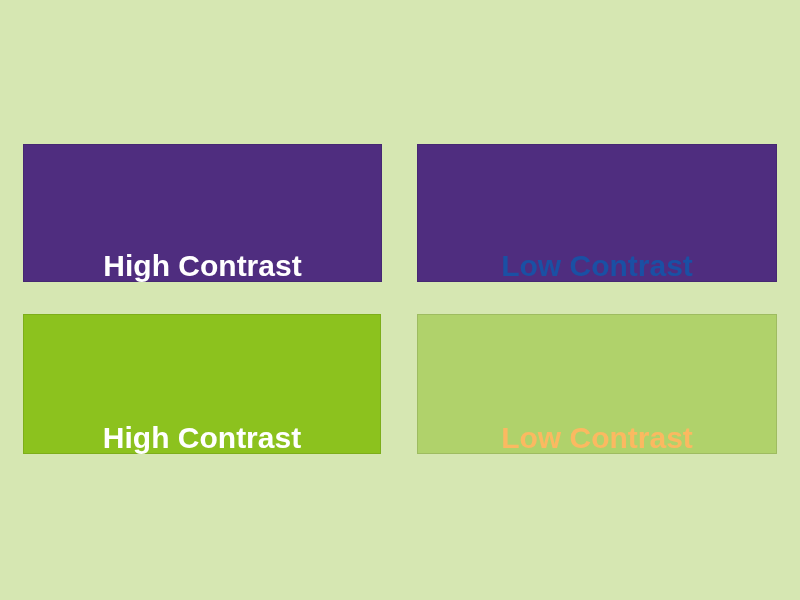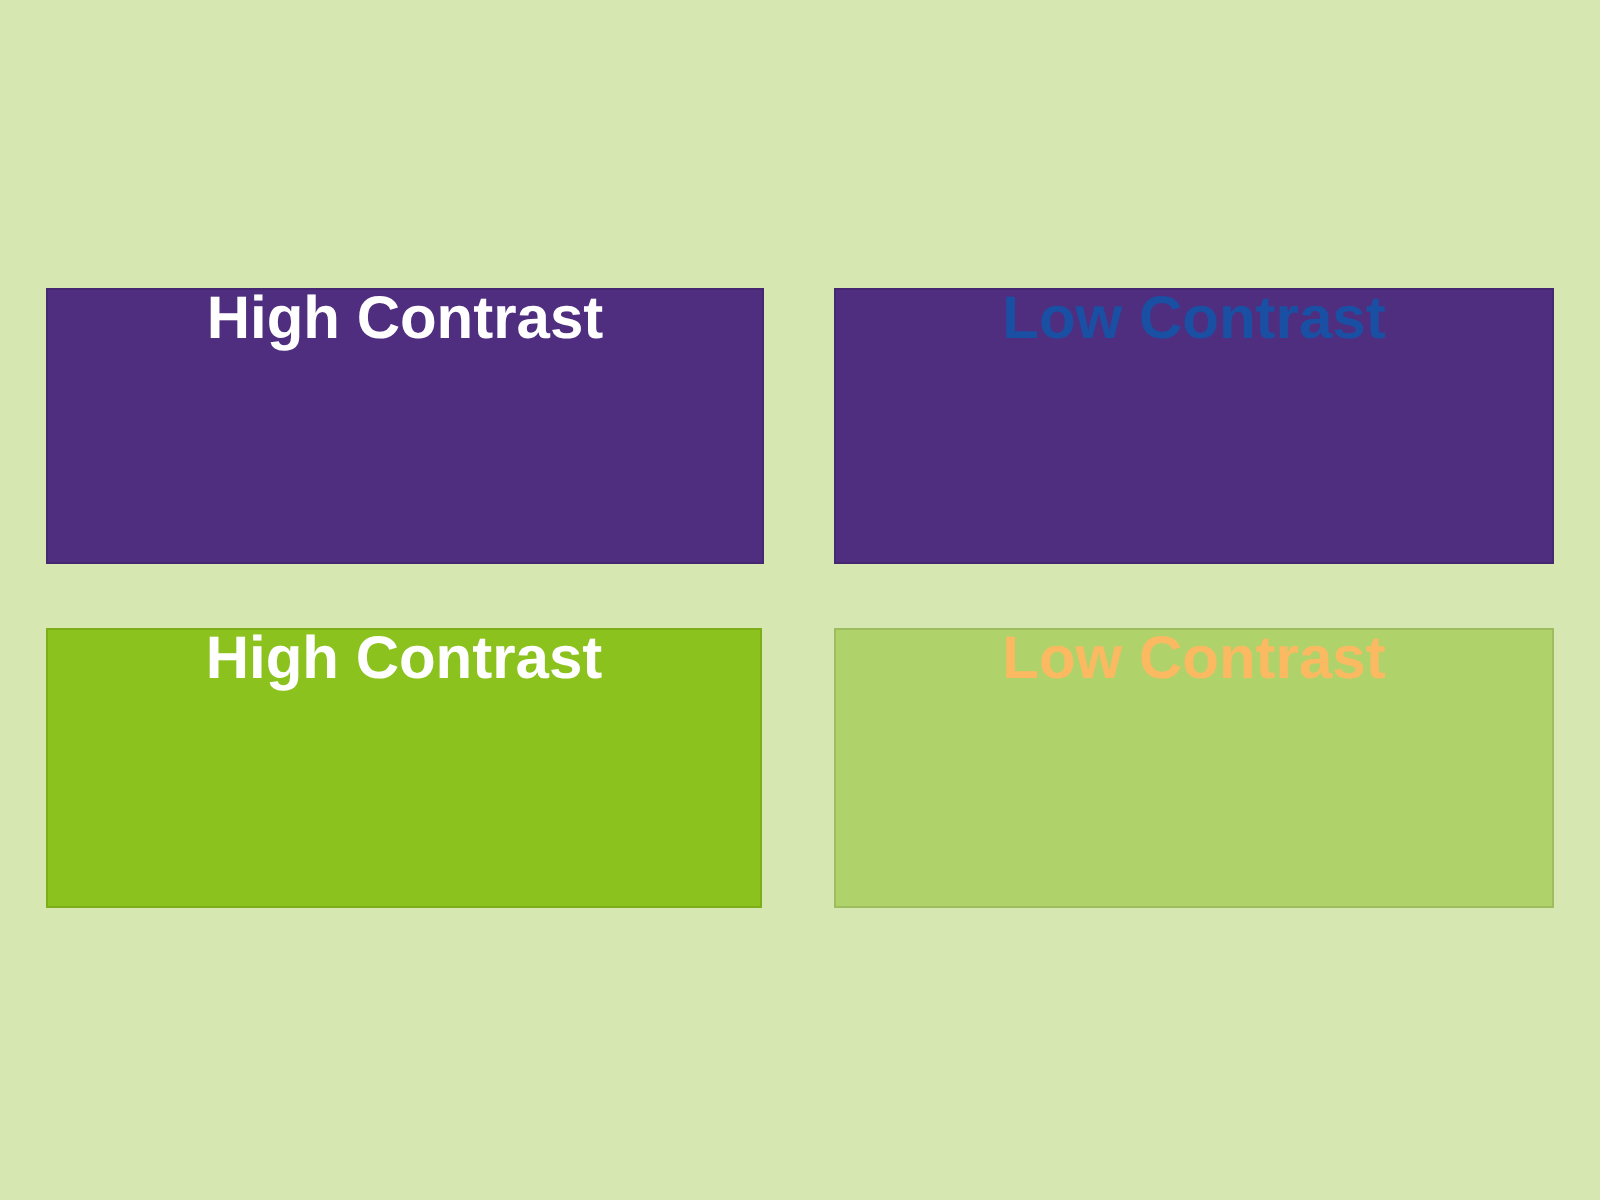--- a/index.html
+++ b/index.html
@@ -9,21 +9,21 @@
     body {
       width: 800px;
       height: 600px;
       position: relative;
       overflow: hidden;
       font-family: "Liberation Sans", sans-serif;
     }
     .panel {
       position: absolute;
       display: flex;
-      align-items: flex-start;
+      align-items: flex-end;
       justify-content: center;
       box-sizing: border-box;
       border: 1px solid rgba(0,0,0,0.10);
     }
     .panel-label {
       font-weight: bold;
       font-size: 30px;
       line-height: 1;
       letter-spacing: 0px;
       white-space: nowrap;

